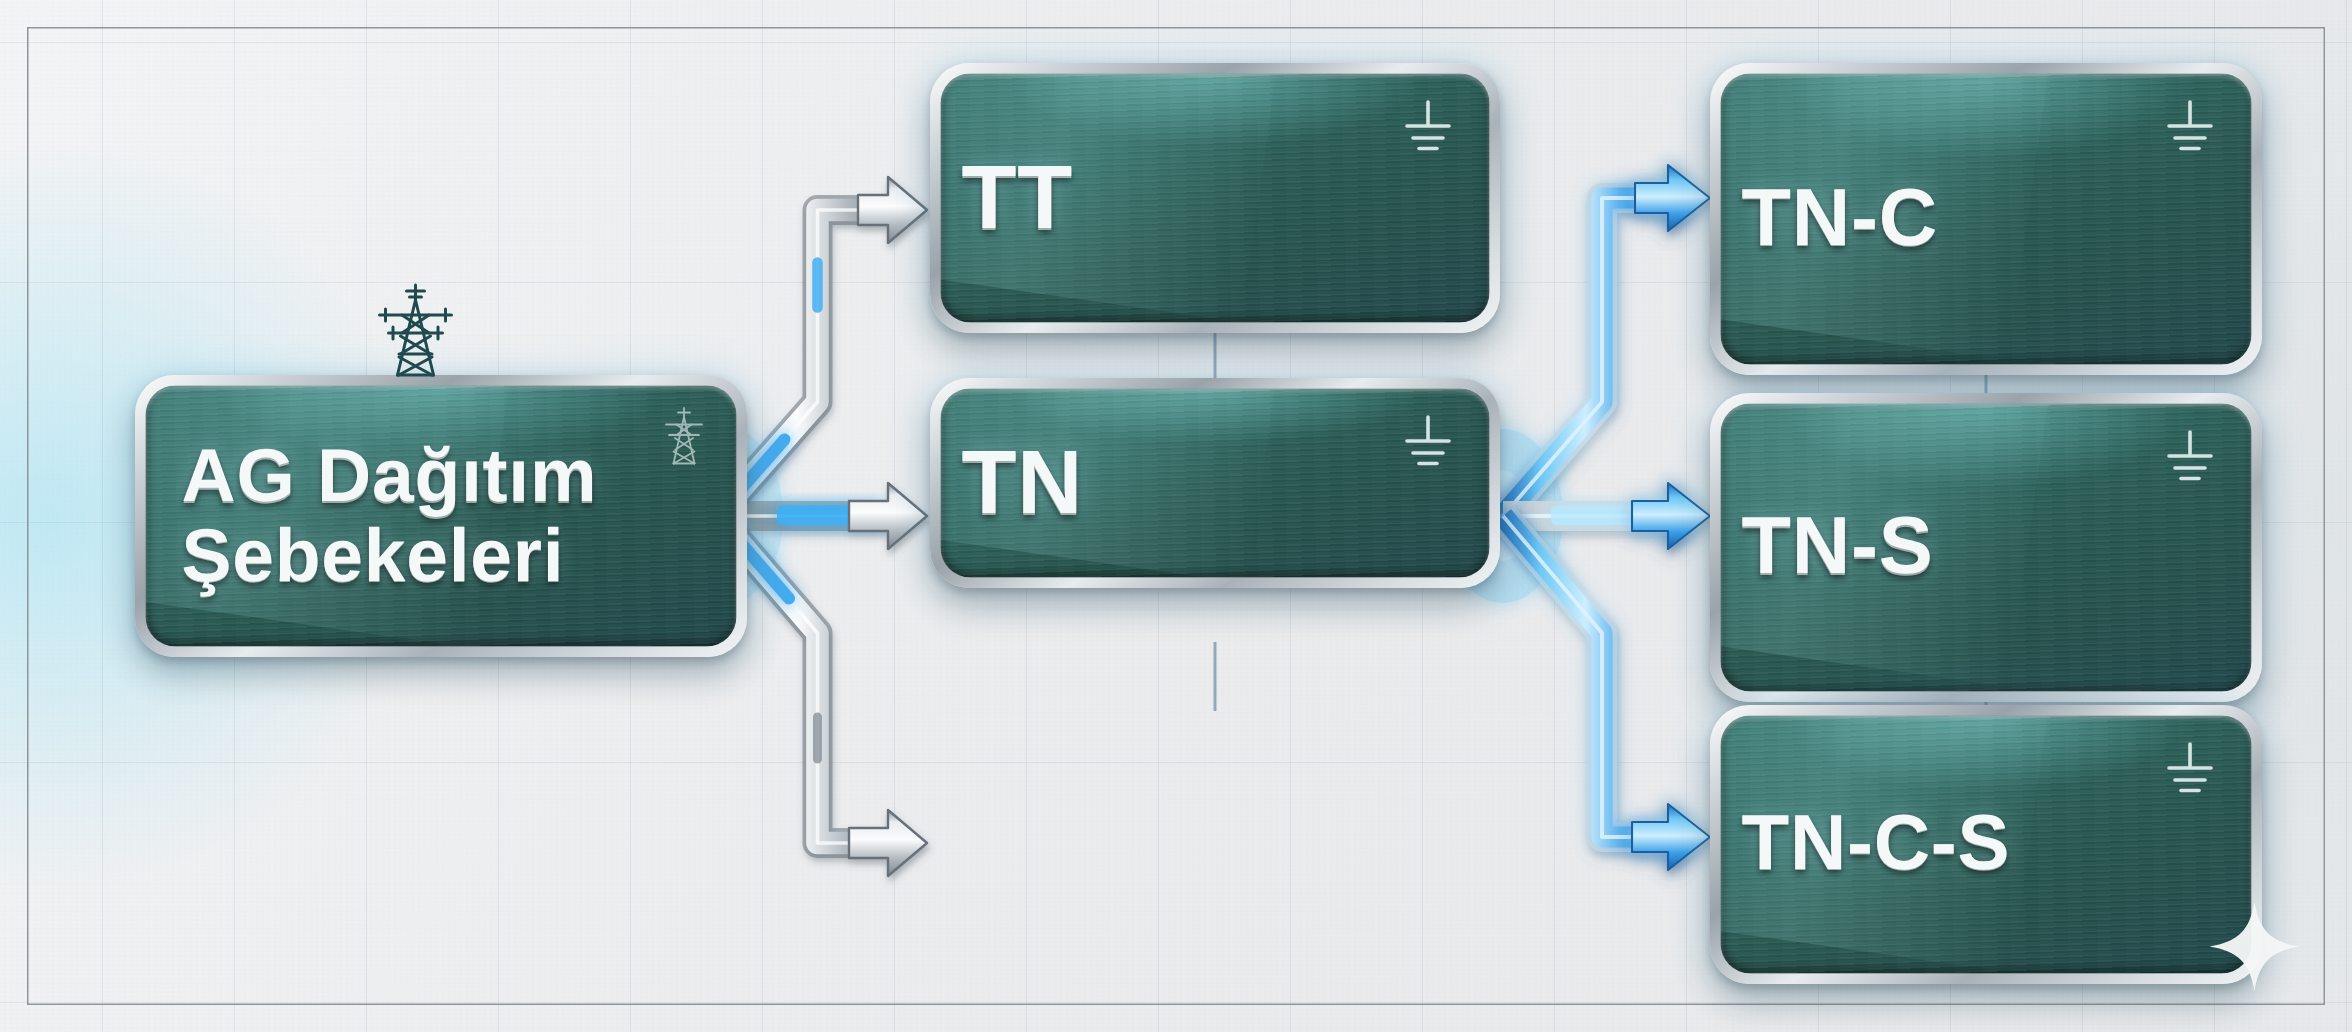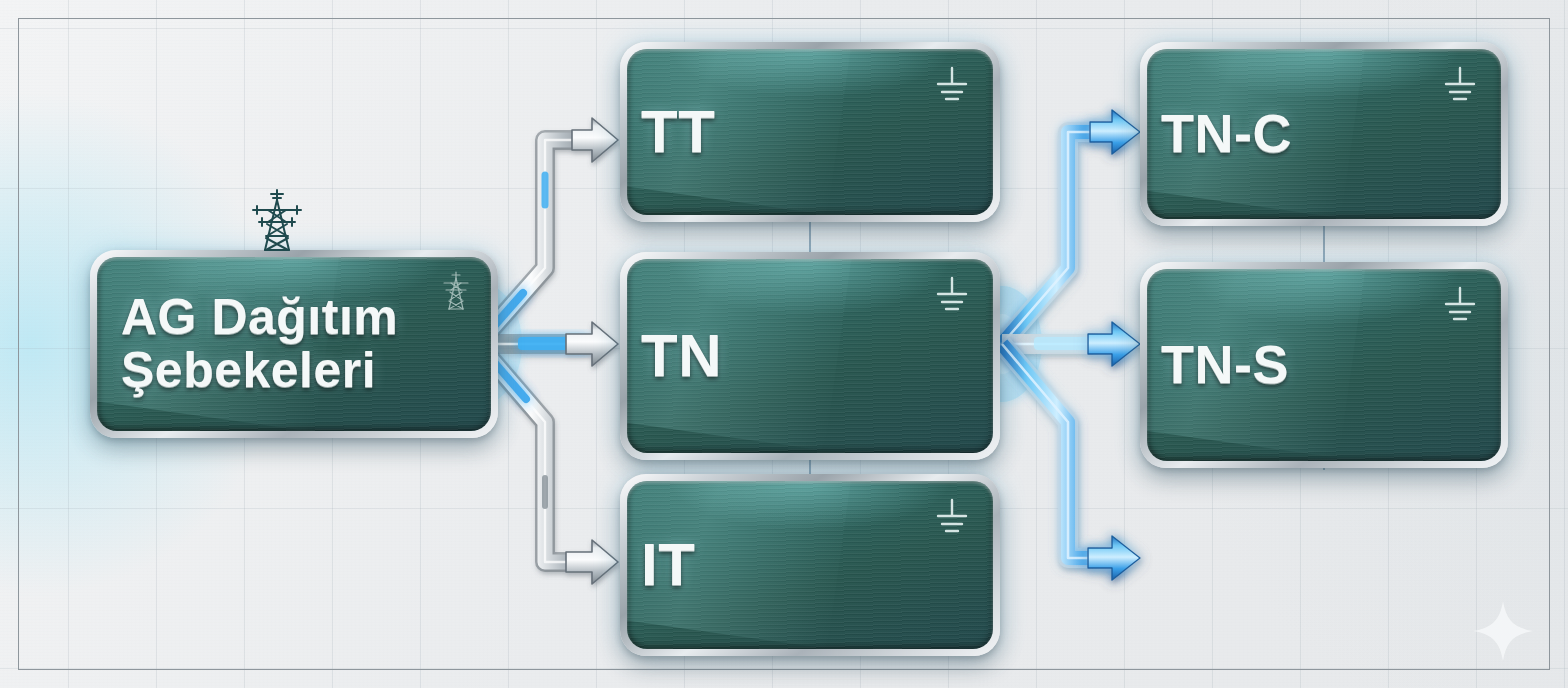--- a/index.html
+++ b/index.html
@@ -100,23 +100,23 @@
     text-shadow:
       0 1px 0 rgba(255,255,255,0.55),
       0 3px 5px rgba(0,0,0,0.55),
       0 0 14px rgba(190,245,255,0.30);
     white-space:pre-line;
     padding:0 14px;
   }
 
   #node-root   { left:90px;  top:250px; width:408px; height:188px; }
   #node-tt     { left:620px; top:42px;  width:380px; height:180px; }
-  #node-tn     { left:620px; top:252px; width:380px; height:208px; }
+  #node-tn     { left:620px; top:252px; width:380px; height:140px; }
   #node-it     { left:620px; top:474px; width:380px; height:182px; }
-  #node-tnc    { left:1140px;top:42px;  width:368px; height:184px; }
+  #node-tnc    { left:1140px;top:42px;  width:368px; height:208px; }
   #node-tns    { left:1140px;top:262px; width:368px; height:206px; }
   #node-tncs   { left:1140px;top:470px; width:368px; height:186px; }
 
   #node-root .label { font-size:50px; text-align:left; width:100%; padding-left:24px; }
   #node-tt .label,
   #node-tn .label,
   #node-it .label  { font-size:60px; }
   #node-tnc .label,
   #node-tns .label { font-size:54px; }
   #node-tncs .label{ font-size:52px; }
@@ -333,33 +333,20 @@
             <line x1="19" y1="3" x2="19" y2="18"></line>
             <line x1="5" y1="19" x2="33" y2="19"></line>
             <line x1="9" y1="27" x2="29" y2="27"></line>
             <line x1="13" y1="34" x2="25" y2="34"></line>
           </g>
         </svg>
         <div class="label">TN</div>
       </div>
     </div>
 
-    <div class="node" id="node-it">
-      <div class="inner">
-        <svg class="ground-icon" viewBox="0 0 38 40">
-          <g stroke="#dfeceb" stroke-width="2.4" stroke-linecap="round">
-            <line x1="19" y1="3" x2="19" y2="18"></line>
-            <line x1="5" y1="19" x2="33" y2="19"></line>
-            <line x1="9" y1="27" x2="29" y2="27"></line>
-            <line x1="13" y1="34" x2="25" y2="34"></line>
-          </g>
-        </svg>
-        <div class="label">IT</div>
-      </div>
-    </div>
 
     <div class="node" id="node-tnc">
       <div class="inner">
         <svg class="ground-icon" viewBox="0 0 38 40">
           <g stroke="#dfeceb" stroke-width="2.4" stroke-linecap="round">
             <line x1="19" y1="3" x2="19" y2="18"></line>
             <line x1="5" y1="19" x2="33" y2="19"></line>
             <line x1="9" y1="27" x2="29" y2="27"></line>
             <line x1="13" y1="34" x2="25" y2="34"></line>
           </g>
@@ -375,19 +362,32 @@
             <line x1="19" y1="3" x2="19" y2="18"></line>
             <line x1="5" y1="19" x2="33" y2="19"></line>
             <line x1="9" y1="27" x2="29" y2="27"></line>
             <line x1="13" y1="34" x2="25" y2="34"></line>
           </g>
         </svg>
         <div class="label">TN-S</div>
       </div>
     </div>
 
+    <div class="node" id="node-tncs">
+      <div class="inner">
+        <svg class="ground-icon" viewBox="0 0 38 40">
+          <g stroke="#dfeceb" stroke-width="2.4" stroke-linecap="round">
+            <line x1="19" y1="3" x2="19" y2="18"></line>
+            <line x1="5" y1="19" x2="33" y2="19"></line>
+            <line x1="9" y1="27" x2="29" y2="27"></line>
+            <line x1="13" y1="34" x2="25" y2="34"></line>
+          </g>
+        </svg>
+        <div class="label">TN-C-S</div>
+      </div>
+    </div>
   </div>
 
   <svg id="sparkle" viewBox="0 0 62 62">
     <path d="M31,1 C34,20 42,28 61,31 C42,34 34,42 31,61 C28,42 20,34 1,31 C20,28 28,20 31,1 Z" fill="#f4f6f7" opacity=".96"></path>
   </svg>
 
 </div>
 
 </body></html>

